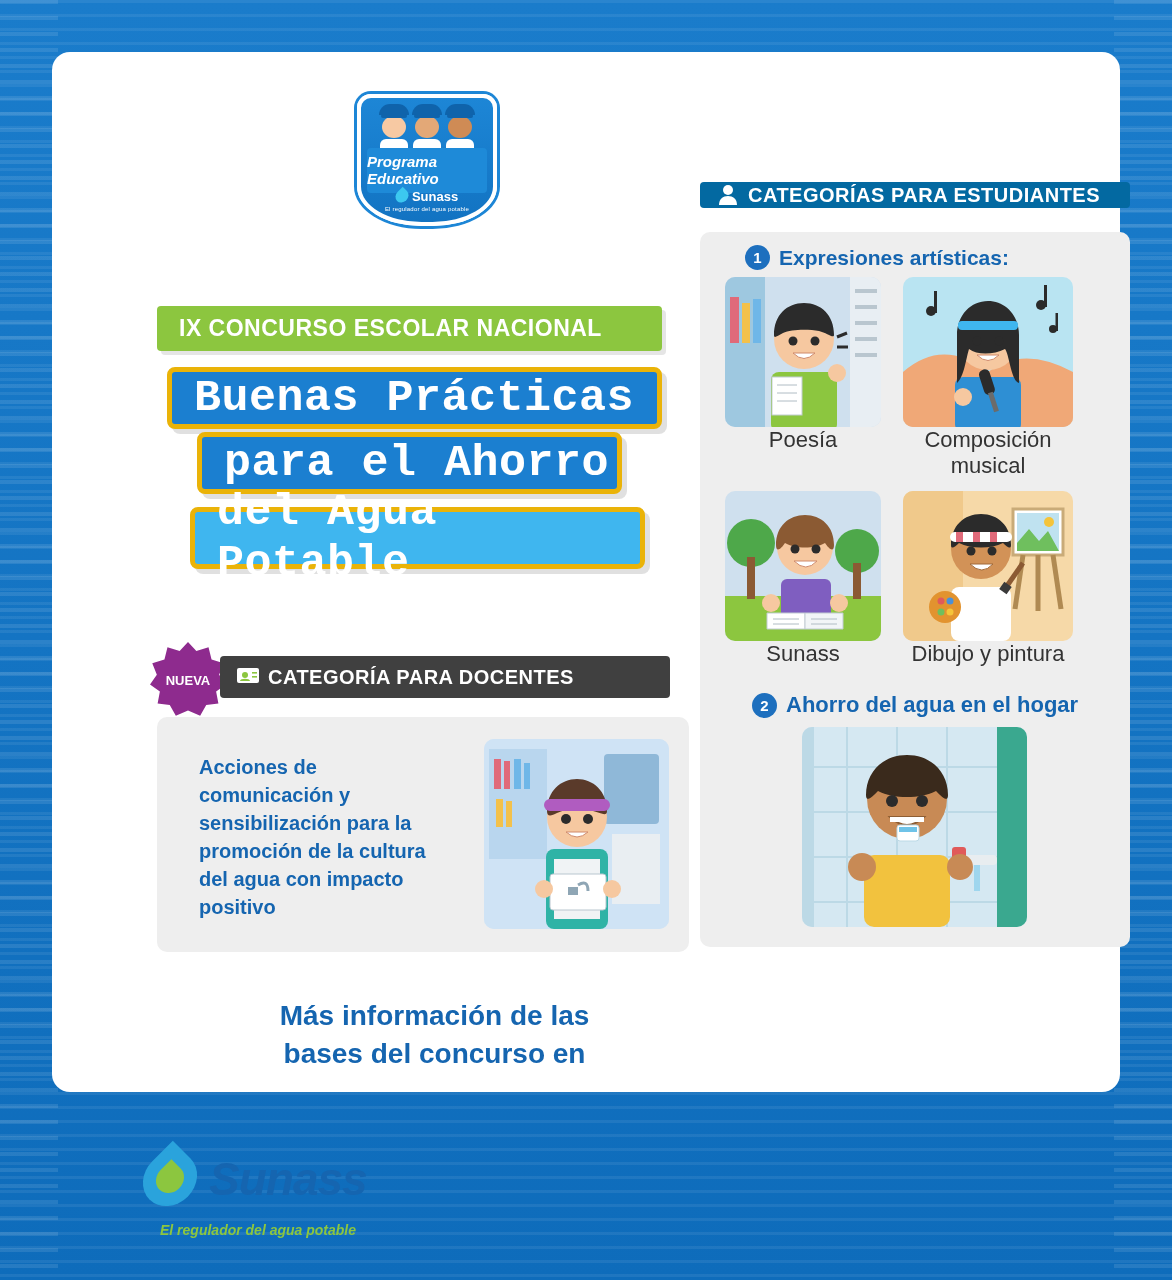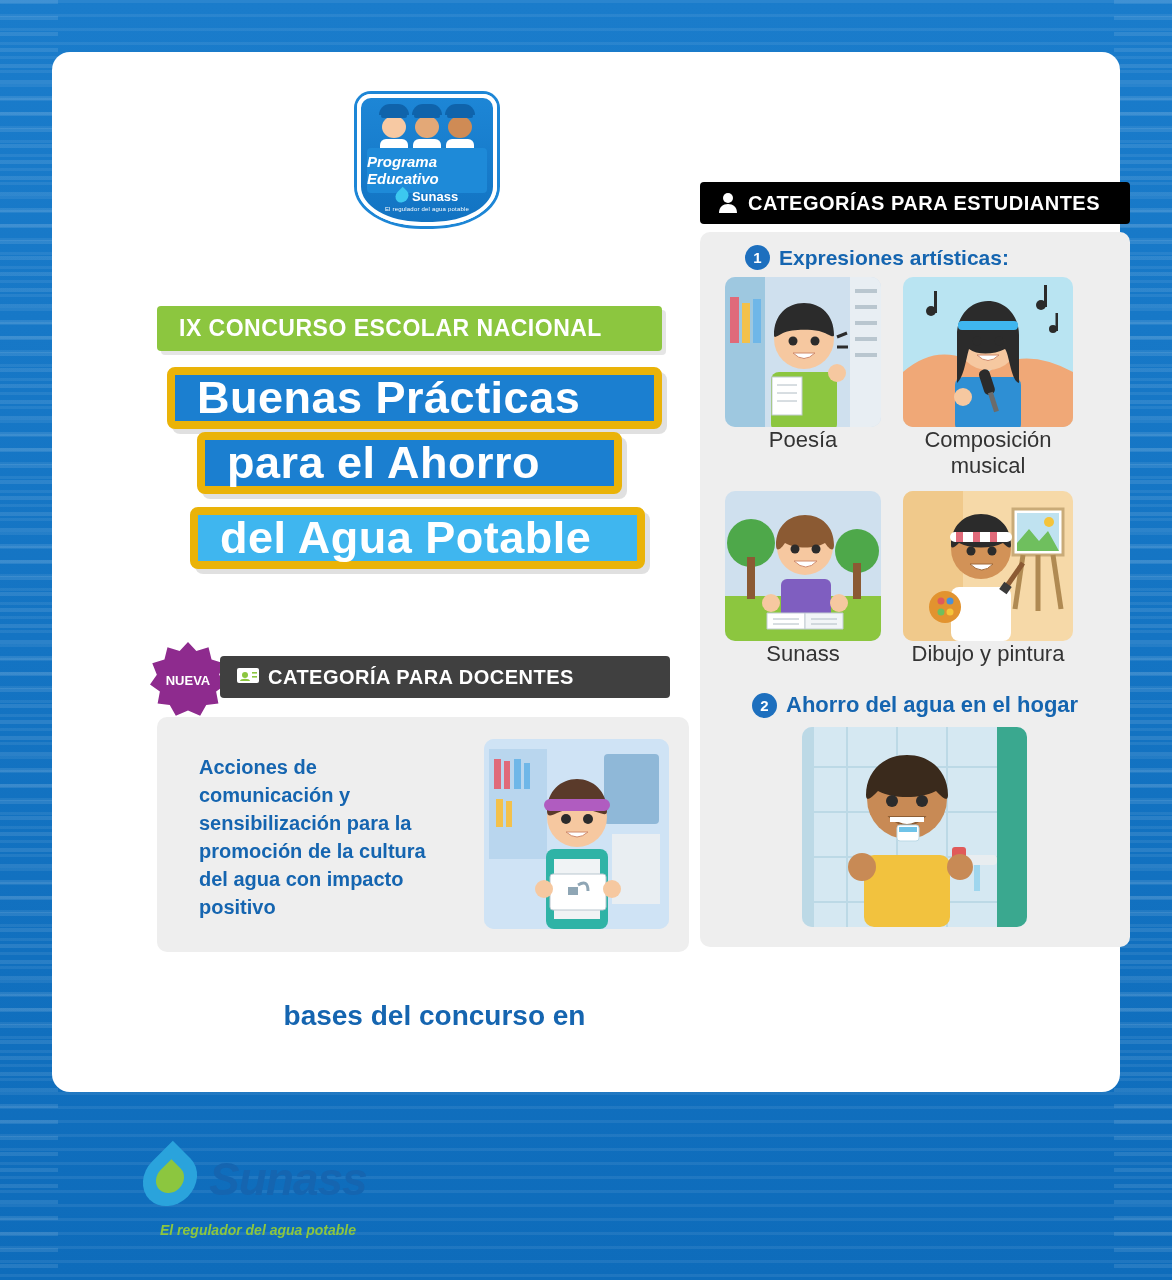--- a/index.html
+++ b/index.html
@@ -74,21 +74,22 @@
     background:#8cc63f; border-radius:4px;
     display:flex; align-items:center; padding-left:22px;
     color:#ffffff; font-weight:bold; font-size:23px; letter-spacing:.5px;
     box-shadow: 4px 4px 0 rgba(0,0,0,0.10);
   }
   .title-line {
     position:absolute; color:#ffffff; font-weight:bold;
     border-radius:8px; display:flex; align-items:center;
     font-size:45px; letter-spacing:.5px;
     box-shadow: 5px 5px 0 rgba(0,0,0,0.12);
-    border:8px solid #eab308;
+    border:5px solid #eab308;
+    font-family:Liberation Mono, monospace;
   }
   .tl1 { left:115px; top:315px; width:495px; height:62px; background:#1b7fd0; padding-left:22px; }
   .tl2 { left:145px; top:380px; width:425px; height:62px; background:#1b7fd0; padding-left:22px; }
   .tl3 { left:138px; top:455px; width:455px; height:62px; background:#3fb6ef; padding-left:22px; }
 
   .nueva-badge {
     position:absolute; left:98px; top:590px; width:76px; height:76px;
     background:#8e2b8e; color:#fff; font-size:13px; font-weight:bold;
     display:flex; align-items:center; justify-content:center;
     clip-path: polygon(50% 0%,61% 12%,77% 7%,81% 23%,97% 28%,91% 43%,100% 56%,87% 65%,90% 81%,74% 83%,66% 97%,50% 90%,34% 97%,26% 83%,10% 81%,13% 65%,0% 56%,9% 43%,3% 28%,19% 23%,23% 7%,39% 12%);
@@ -110,22 +111,22 @@
     position:absolute; left:42px; top:36px; width:240px;
     color:#1565b0; font-size:20px; font-weight:bold; line-height:28px;
   }
   .teacher-img {
     position:absolute; right:20px; top:22px; width:185px; height:190px;
     border-radius:10px; overflow:hidden; background:#d6e6f4;
   }
 
   
   .students-band {
-    position:absolute; left:648px; top:130px; width:430px; height:42px;
-    background:#000000; border-radius:4px;
+    position:absolute; left:648px; top:130px; width:430px; height:26px;
+    background:#0369a1; border-radius:4px;
     display:flex; align-items:center; padding-left:48px;
     color:#ffffff; font-weight:bold; font-size:20px; letter-spacing:.5px;
   }
   .students-band .sb-icon { position:absolute; left:18px; top:50%; transform:translateY(-50%); }
   .students-panel {
     position:absolute; left:648px; top:180px; width:430px; height:715px;
     background:#eeeeee; border-radius:10px;
   }
   .sec-title {
     position:absolute; color:#1565b0; font-weight:bold; font-size:21px;
@@ -478,20 +479,21 @@
         <rect x="97" y="100" width="18" height="5" fill="#6fc3e8"></rect>
         <circle cx="60" cy="140" r="14" fill="#c88a55"></circle>
         <rect x="155" y="128" width="40" height="10" rx="4" fill="#e8edf0"></rect>
         <rect x="150" y="120" width="14" height="14" rx="3" fill="#e05a5a"></rect>
         <rect x="172" y="138" width="6" height="26" fill="#9fd6ee"></rect>
         <circle cx="158" cy="140" r="13" fill="#c88a55"></circle>
       </svg>
     </div>
 
     <div class="more-info">
+      <div>Más información de las</div>
       <div>bases del concurso en</div>
     </div>
   </div>
 
   <div class="brand">
     <div class="brand-drop">
       <div class="outer"></div>
         <div class="inner"></div>
     </div>
     <div class="brand-name">Sunass</div>

